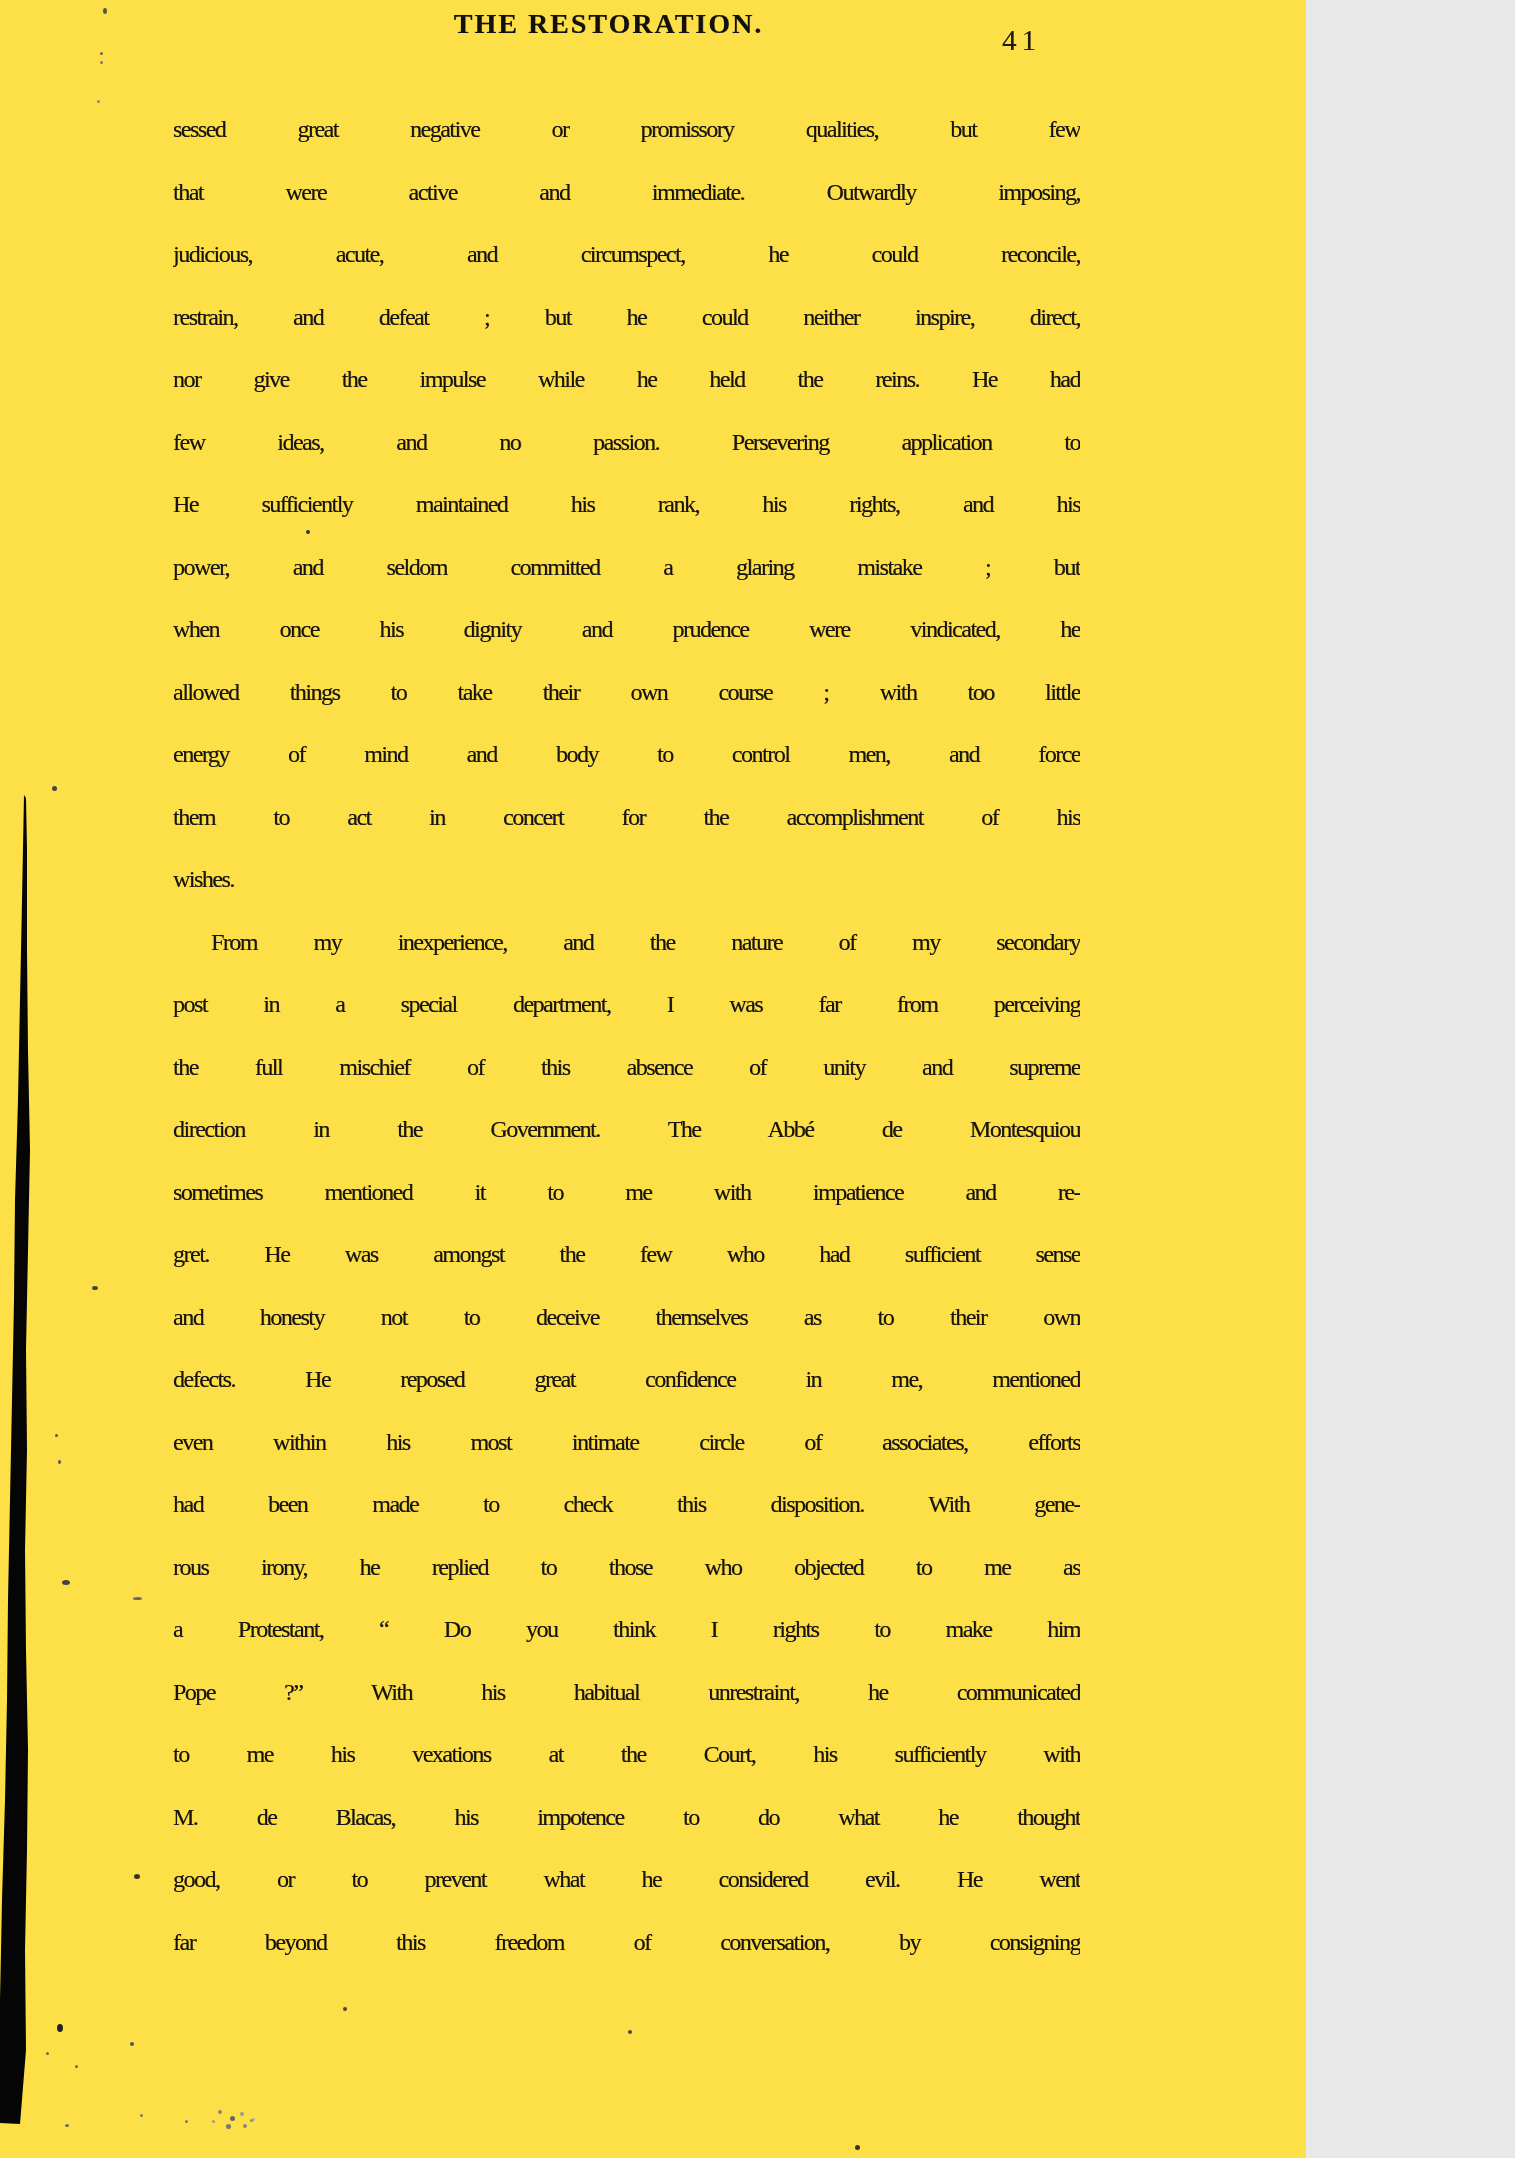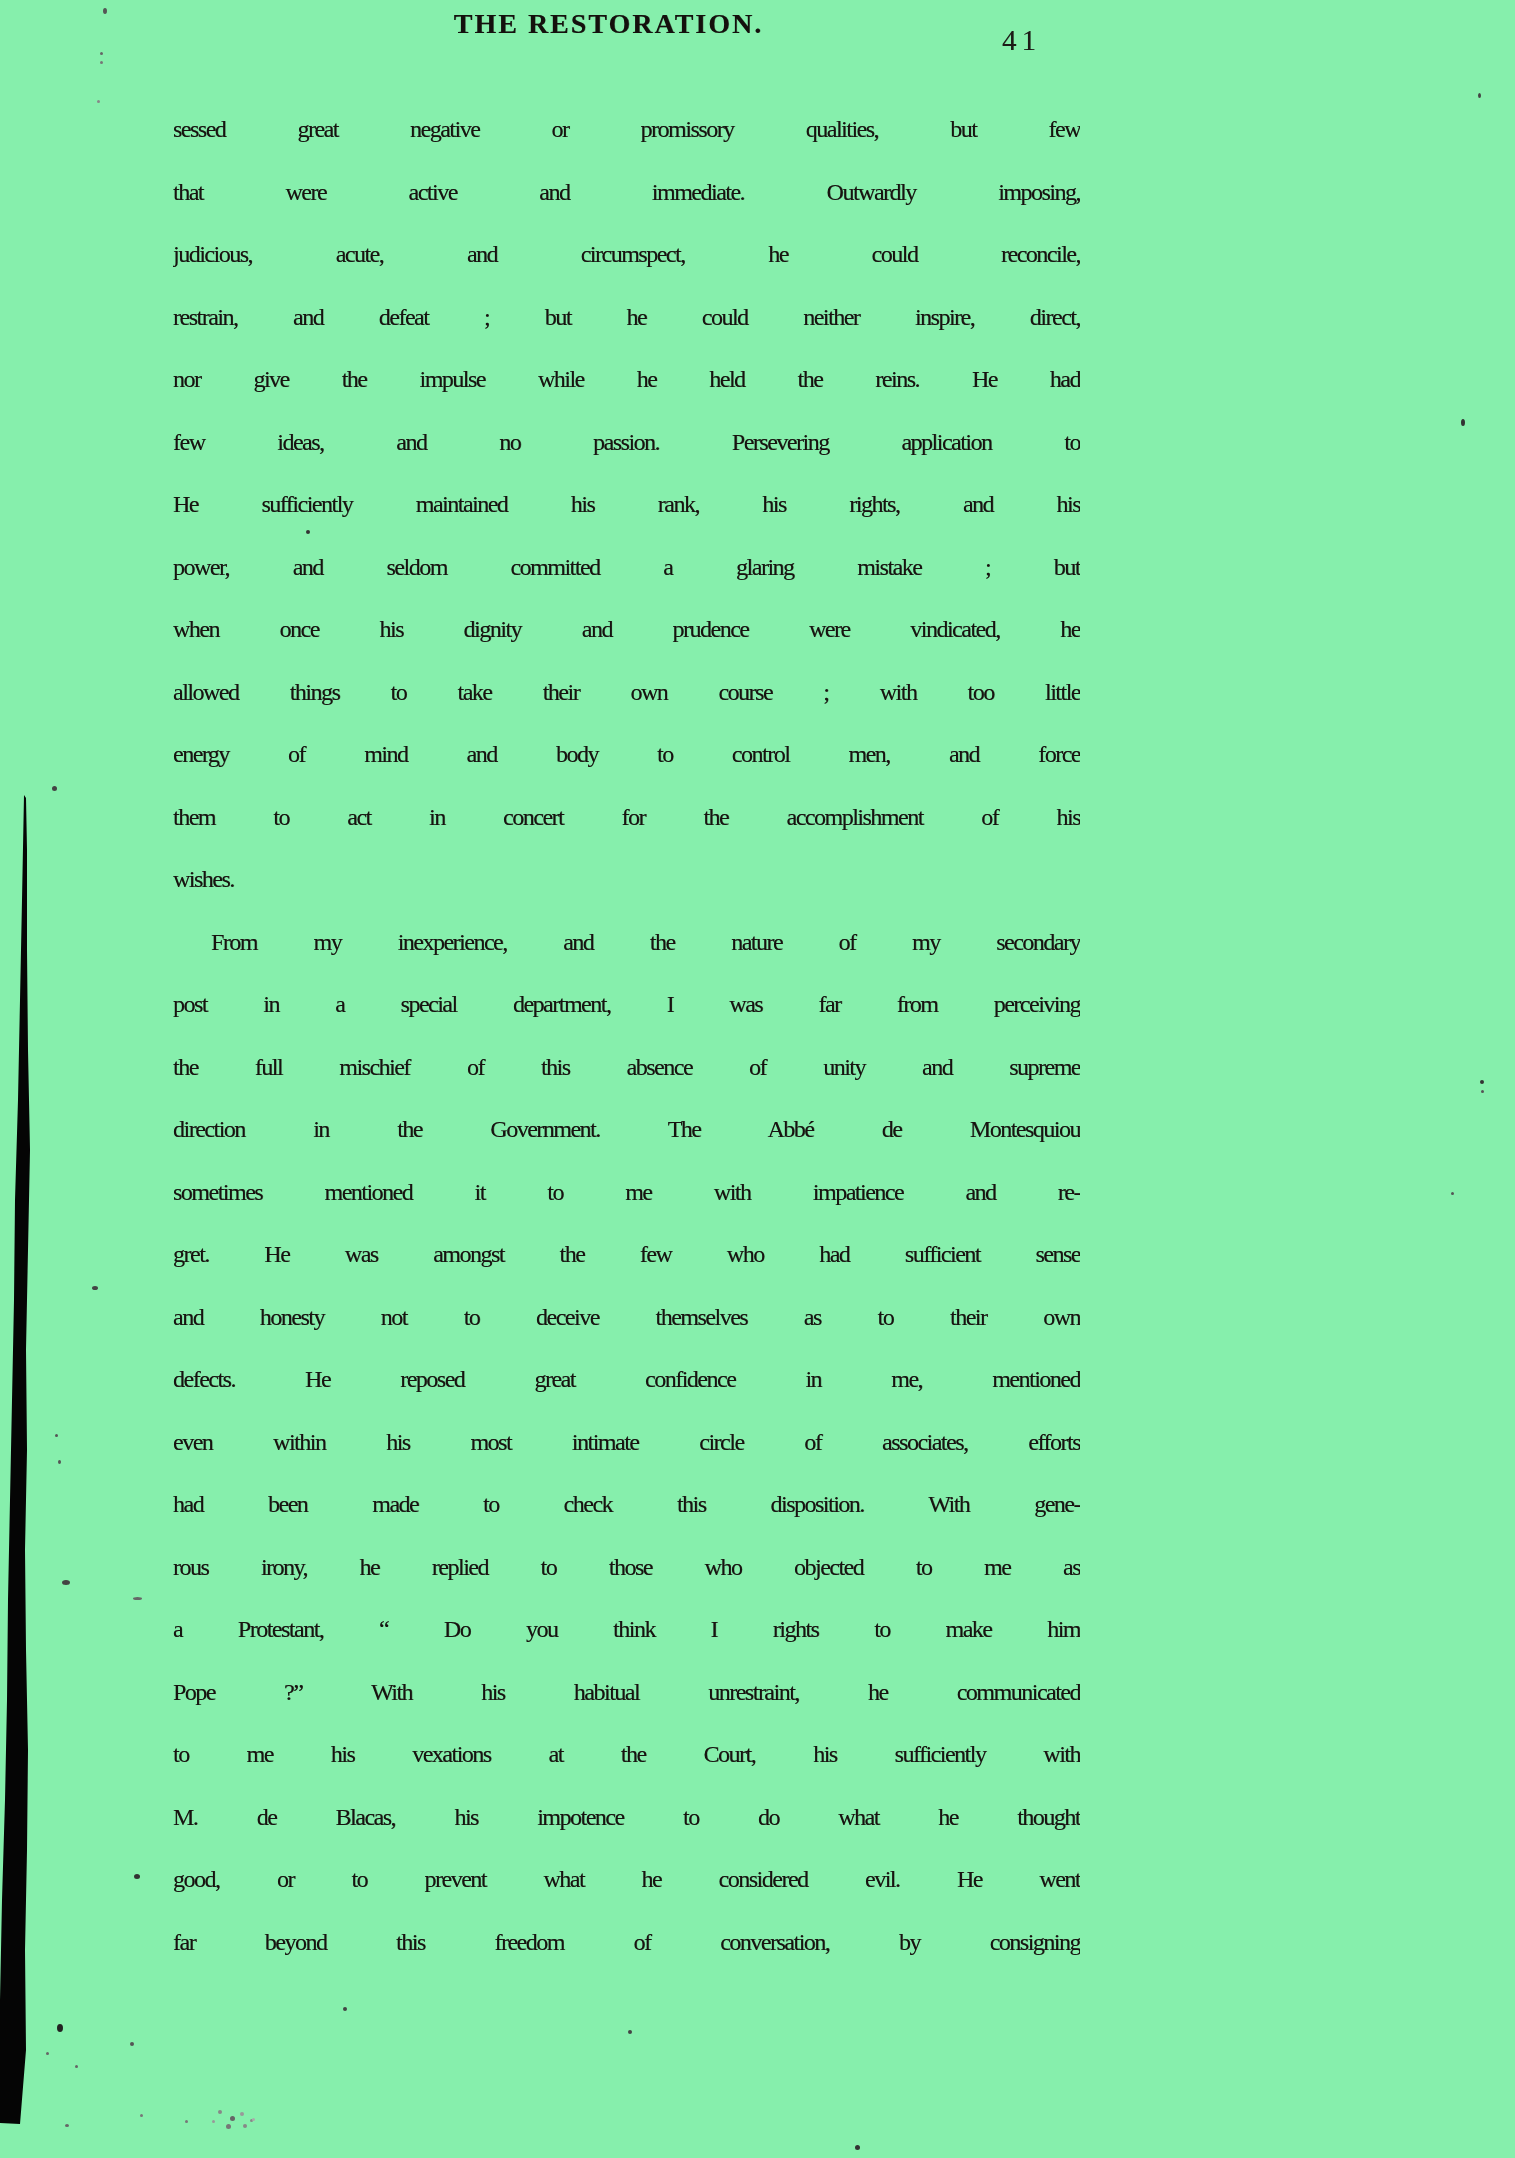--- a/index.html
+++ b/index.html
@@ -1,19 +1,19 @@
 <!DOCTYPE html>
 <html><head>
 <meta charset="utf-8">
 <style>
   html,body { margin:0; padding:0; background:#e8e8e8; }
   .page {
     position:relative;
-    width:1515px; height:2158px;
-    background:#86efac;
+    width:1306px; height:2158px;
+    background:#fde047;
     overflow:hidden;
     font-family:"Liberation Serif", serif;
     color:#171310;
   }
   
   .running-title {
     position:absolute; top:8px; left:173px; width:871px;
     text-align:center;
     font-size:28px; font-weight:bold; letter-spacing:2px;
     color:#14100d;

